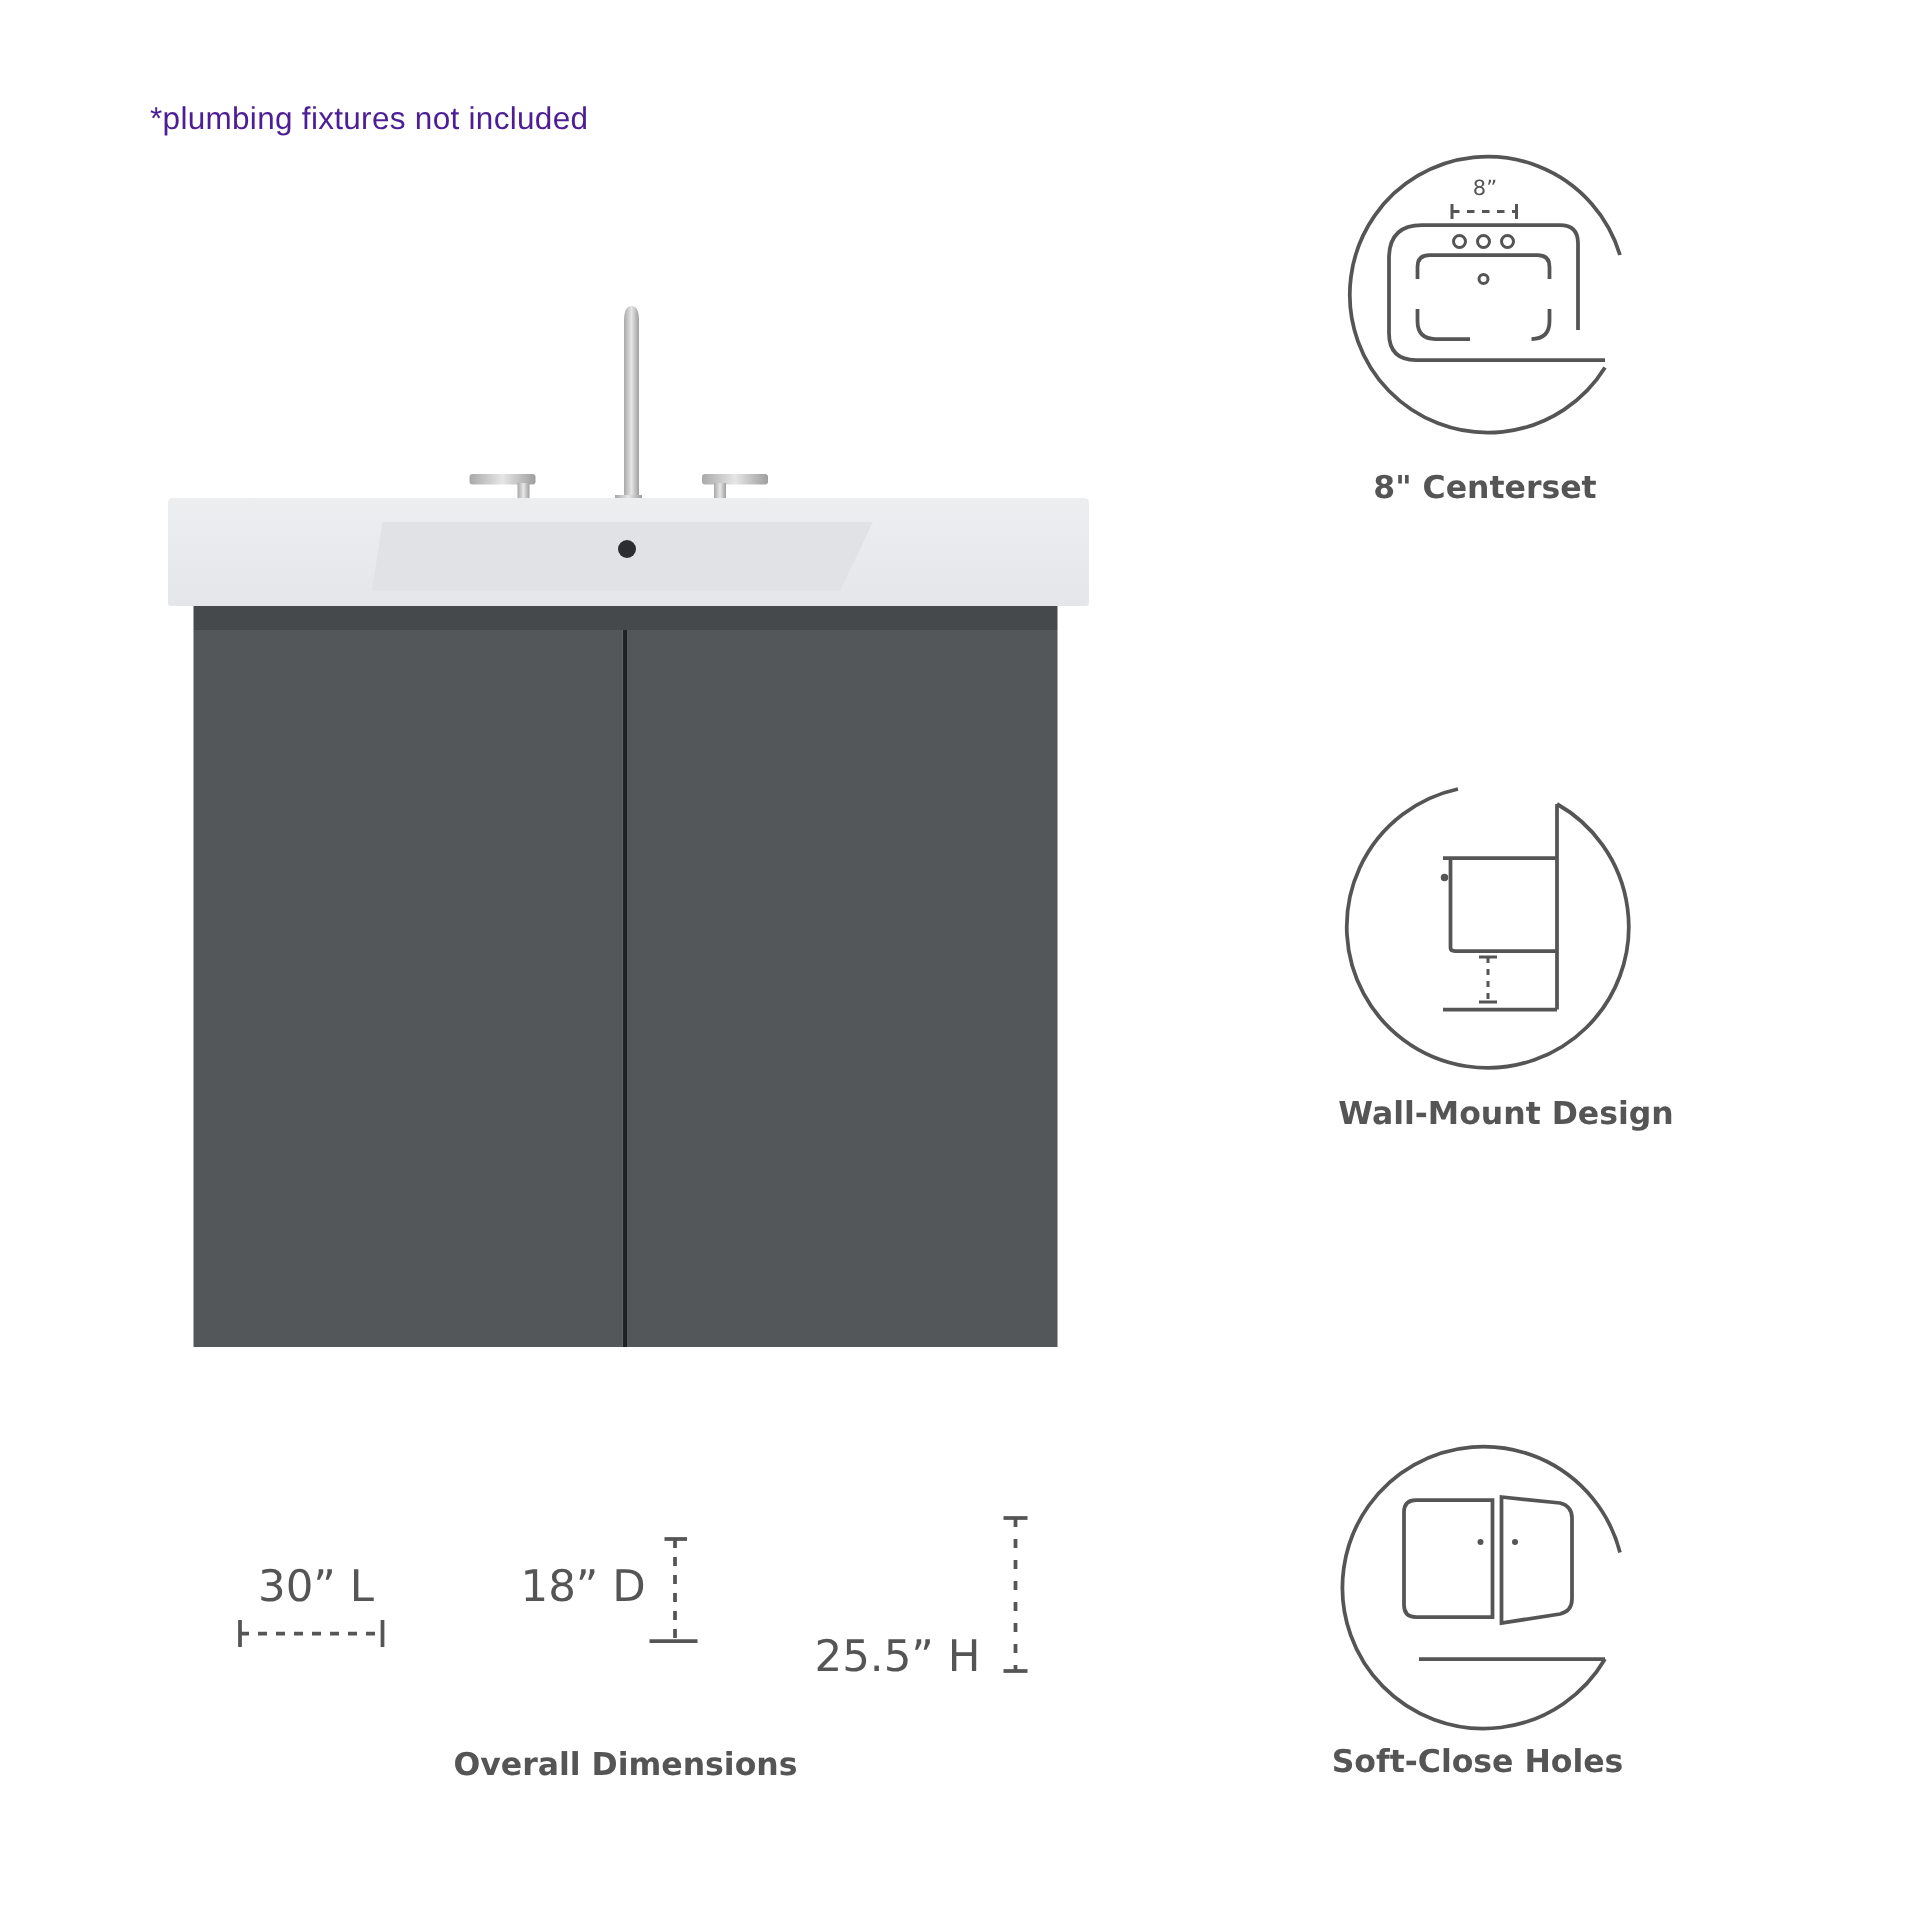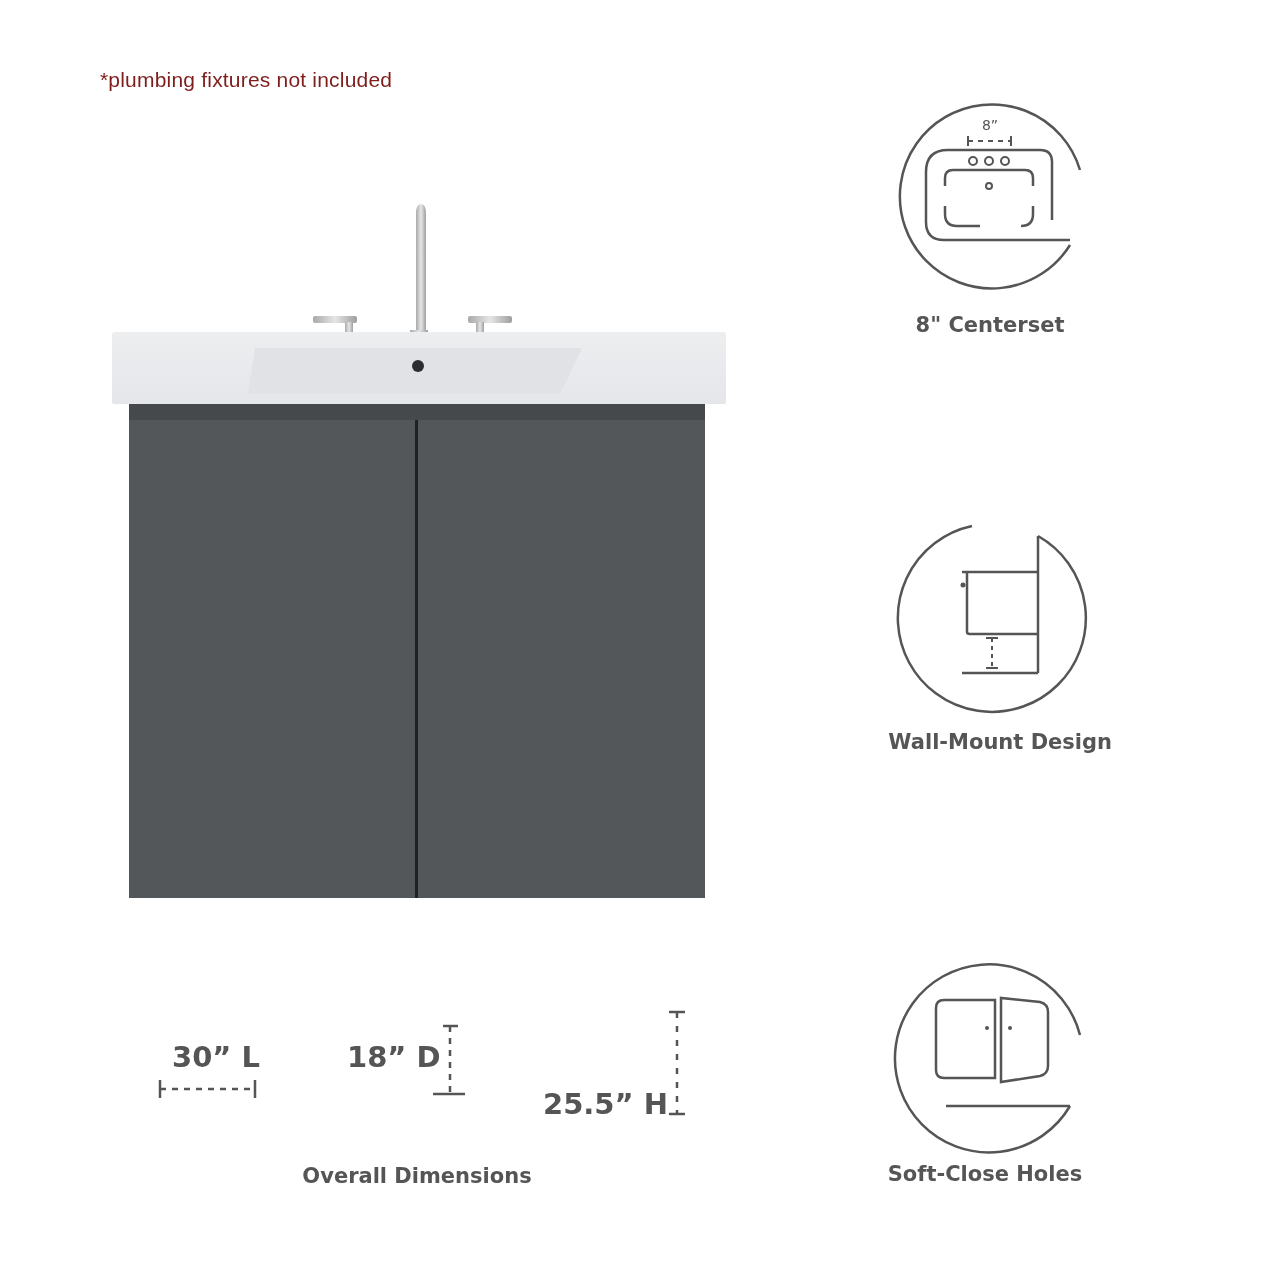--- a/index.html
+++ b/index.html
@@ -1,31 +1,31 @@
 <!DOCTYPE html>
 <html><head>
   <meta charset="utf-8">
   <style>
     html, body { margin: 0; padding: 0; background: #ffffff; }
     body { width: 1280px; height: 1280px; position: relative; overflow: hidden;
            font-family: "DejaVu Sans", sans-serif; color: #555555; }
     .abs { position: absolute; }
 
-    .disclaimer { left: 100px; top: 68px; font-size: 21px; color: #7f1d1d; font-family: "Liberation Sans", sans-serif; letter-spacing: 0.2px; }
+    .disclaimer { left: 100px; top: 68px; font-size: 21px; color: #4c1d95; font-family: "Liberation Sans", sans-serif; letter-spacing: 0.2px; }
 
     
     .counter { left: 112px; top: 332px; width: 614px; height: 72px;
                background: linear-gradient(#eceef0, #e4e6e9); border-radius: 3px 3px 2px 2px; }
     .cabinet-top { left: 129px; top: 404px; width: 576px; height: 16px; background: #45494b; }
     .door { top: 420px; height: 478px; background: #53575a; }
     .door-left { left: 129px; width: 286px; }
     .door-right { left: 418px; width: 287px; }
     .door-gap { left: 415px; top: 420px; width: 3px; height: 478px; background: #1f2224; }
 
-    .dim-label { font-weight: bold; font-size: 29px; color: #555555; font-family: "DejaVu Sans", sans-serif; }
+    .dim-label { font-weight: normal; font-size: 29px; color: #555555; font-family: "DejaVu Sans", sans-serif; }
     .caption { font-weight: bold; font-size: 21px; color: #555555; text-align: center; font-family: "DejaVu Sans", sans-serif; }
 
     svg { position: absolute; overflow: visible; }
   </style>
 </head>
 <body>
 
 <div class="abs disclaimer">*plumbing fixtures not included</div>
 
 <div>
@@ -113,21 +113,21 @@
     <path d="M92 16 A94 94 0 1 0 158 26" fill="none" stroke="#555" stroke-width="2.5"></path>
     <line x1="158" y1="26" x2="158" y2="163" stroke="#555" stroke-width="2.5"></line>
     <line x1="82" y1="62" x2="158" y2="62" stroke="#555" stroke-width="2.5"></line>
     <path d="M87 62 L87 122 Q87 124 90 124 L158 124" fill="none" stroke="#555" stroke-width="2.5"></path>
     <circle cx="83" cy="75" r="2.5" fill="#555"></circle>
     <line x1="106" y1="128" x2="118" y2="128" stroke="#555" stroke-width="2"></line>
     <line x1="106" y1="158" x2="118" y2="158" stroke="#555" stroke-width="2"></line>
     <line x1="112" y1="128" x2="112" y2="158" stroke="#555" stroke-width="2" stroke-dasharray="4 4"></line>
     <line x1="82" y1="163" x2="158" y2="163" stroke="#555" stroke-width="2.5"></line>
   </svg>
-  <div class="abs caption" style="left:852px;top:730px;width:260px;text-align:right;">Wall-Mount Design</div>
+  <div class="abs caption" style="left:874px;top:730px;width:260px;">Wall-Mount Design</div>
 </div>
 
 <div>
   <svg width="220" height="220" style="left:880px;top:940px;">
     <path d="M200 95 A94 94 0 1 0 190 166" fill="none" stroke="#555" stroke-width="2.5"></path>
     <line x1="66" y1="166" x2="190" y2="166" stroke="#555" stroke-width="2.5"></line>
     <path d="M64 60 Q56 60 56 68 L56 130 Q56 138 64 138 L115 138 L115 60 Z" fill="none" stroke="#555" stroke-width="2.5"></path>
     <path d="M121 58 L121 142 L160 136 Q168 134 168 126 L168 72 Q168 64 160 62 Z" fill="none" stroke="#555" stroke-width="2.5"></path>
     <circle cx="107" cy="88" r="2" fill="#555"></circle>
     <circle cx="130" cy="88" r="2" fill="#555"></circle>

